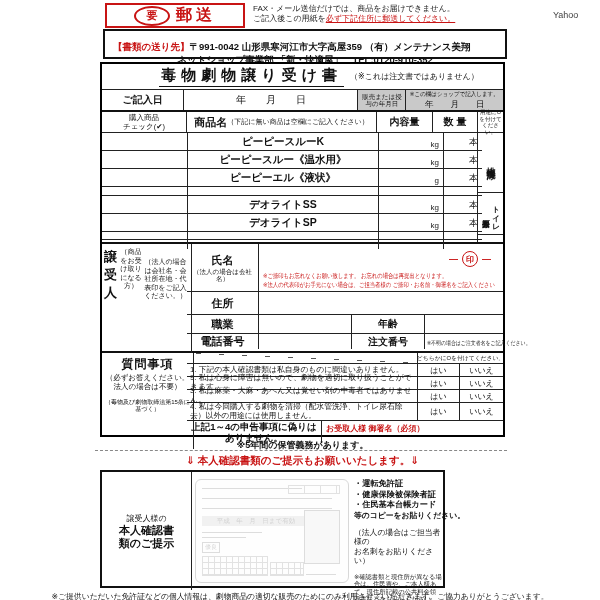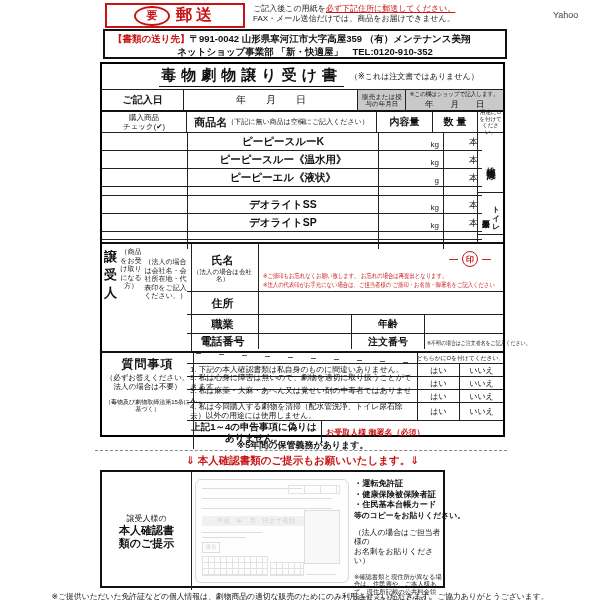--- a/index.html
+++ b/index.html
@@ -22,21 +22,21 @@
   .stamp-box{left:105px;top:3px;width:140px;height:25px;border:2px solid #c81414;
     display:flex;align-items:center;justify-content:center;gap:6px;}
   .stamp-ellipse{display:inline-flex;align-items:center;justify-content:center;
     width:32px;height:16px;border:2px solid #c81414;border-radius:50%;
     color:#c81414;font-weight:bold;font-size:11px;}
   .stamp-word{color:#c81414;font-weight:bold;font-size:16px;letter-spacing:4px;}
   .mail-notice{left:253px;top:4px;width:300px;font-size:8px;line-height:10px;color:#222;}
   .mail-notice .u-red{color:#c81414;text-decoration:underline;}
   .yahoo{left:553px;top:10px;font-size:9px;color:#444;}
   .sendto-box{left:103px;top:29px;width:404px;height:30px;border:2px solid #111;
-    font-size:9.5px;font-weight:bold;line-height:13px;padding-top:1px;}
+    font-size:9.5px;font-weight:bold;line-height:13px;padding-top:9px;}
   .sendto-l1{text-align:left;padding-left:8px;white-space:nowrap;}
   .sendto-l2{text-align:center;}
 
   
   .main-table{left:100px;top:62px;width:405px;height:375px;border:2px solid #000;background:#fff;}
   .t-title{height:26px;align-items:center;justify-content:center;gap:6px;}
   .t-title .ttl{font-size:15px;font-weight:bold;letter-spacing:5px;
     border-bottom:1.5px solid #111;padding:0 2px 1px 2px;white-space:nowrap;margin-left:33px;}
   .t-title .ttl-note{font-size:8px;white-space:nowrap;}
 
@@ -116,21 +116,21 @@
   .q-right{margin-left:85px;display:flex;flex-direction:column;height:100%;}
   .q-strip{height:11px;}
   .q-diag{flex:1;background:linear-gradient(to top right,#fff 49.4%,#555 49.4%,#555 50.6%,#fff 50.6%);}
   .q-circle-note{width:85px;font-size:5.8px;display:flex;align-items:center;justify-content:center;
     white-space:nowrap;}
   .q-row{height:13px;}
   .q-row4{height:18px;}
   .q-text{flex:1;font-size:7.8px;line-height:8.6px;display:flex;align-items:center;padding:0 3px;}
   .q-yes{width:42px;font-size:8px;display:flex;align-items:center;justify-content:center;}
   .q-no{width:43px;font-size:8px;display:flex;align-items:center;justify-content:center;border-right:none;}
-  .q-decl{flex:1;align-items:center;}
+  .q-decl{flex:1;}
   .q-decl-left{width:135px;font-size:9.5px;font-weight:600;display:flex;align-items:center;
     justify-content:center;text-align:center;line-height:11px;padding:0 2px;}
   .q-decl-right{flex:1;padding:2px 4px;font-size:8px;font-weight:bold;color:#c81414;}
 
   .retention{left:100px;top:439px;width:405px;text-align:center;font-size:9px;font-weight:bold;}
   .dashline{left:95px;top:450px;width:412px;border-top:1px dashed #888;height:0;}
   .id-heading{left:100px;top:454px;width:405px;text-align:center;color:#c81414;
     font-size:10.5px;font-weight:bold;}
 
   
@@ -163,22 +163,22 @@
 </style>
 </head>
 <body>
 
 <div class="abs stamp-box">
   <span class="stamp-ellipse">要</span>
   <span class="stamp-word">郵送</span>
 </div>
 
 <div class="abs mail-notice">
+  <div>FAX・メール送信だけでは、商品をお届けできません。</div>
   <div><span>ご記入後この用紙を</span><span class="u-red">必ず下記住所に郵送してください。</span></div>
-  <div>FAX・メール送信だけでは、商品をお届けできません。</div>
 </div>
 
 <div class="abs yahoo">Yahoo</div>
 
 <div class="abs sendto-box">
   <div class="sendto-l1"><span class="red">【書類の送り先】</span><span>〒991-0042  山形県寒河江市大字高屋359 （有）メンテナンス美翔</span></div>
   <div class="sendto-l2">ネットショップ事業部 「新・快適屋」　TEL:0120-910-352</div>
 </div>
 
 <div class="abs main-table">

